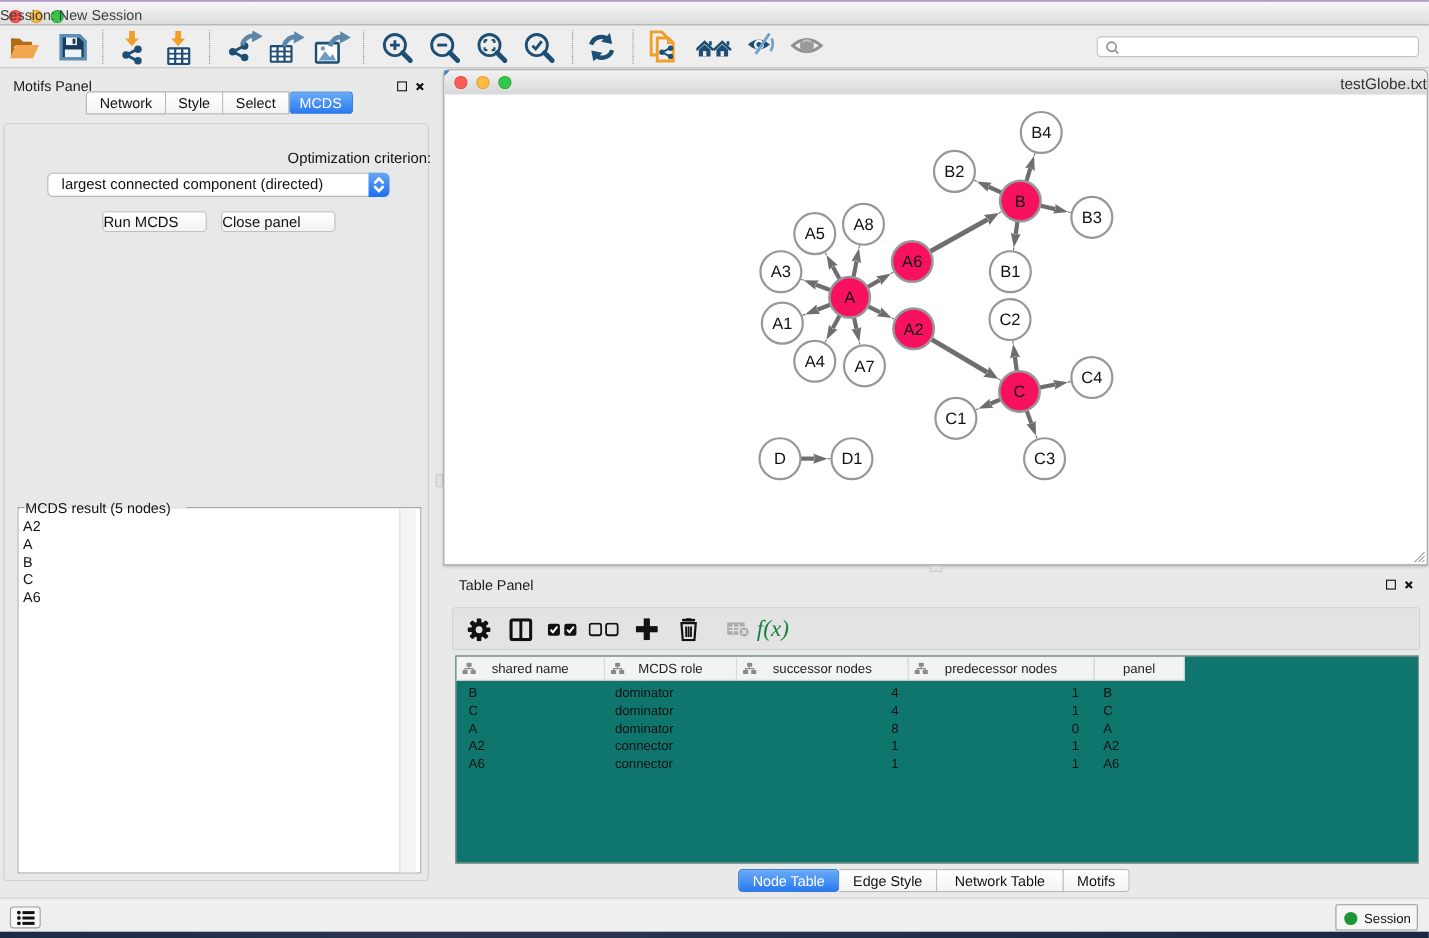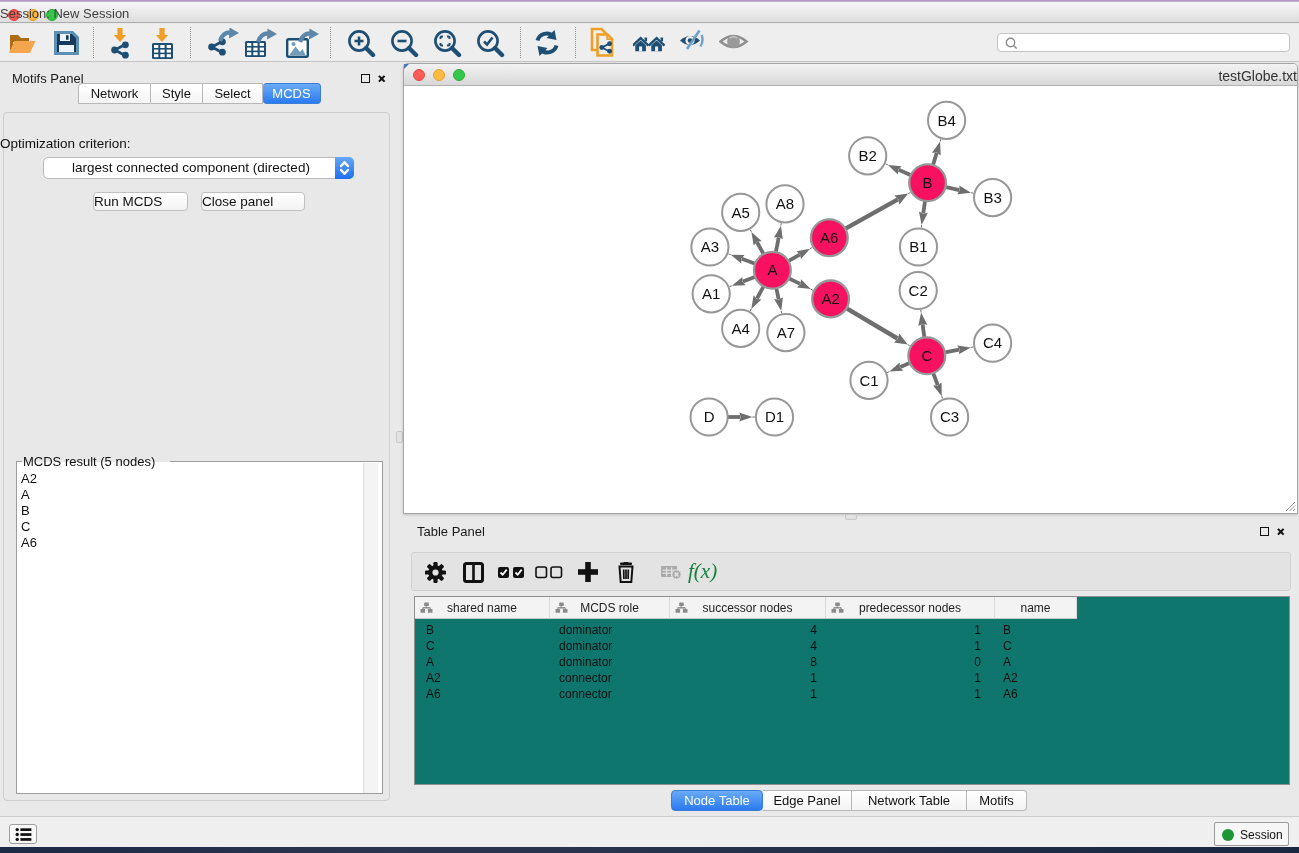--- a/index.html
+++ b/index.html
@@ -23,22 +23,22 @@
 .winbtn{top:74px;width:9px;height:9px}
 #cpFloat,#tpFloat{border-width:1px !important}
 #cpFloat{left:361px;border:1.5px solid #111}
 .tabs{height:21px;display:flex}
 .tab{height:21px;border:1px solid #b7b7b7;border-left:none;background:linear-gradient(#ffffff,#f4f4f4);font-size:13px;color:#111;text-align:center;line-height:20px}
 .tab.first{border-left:1px solid #b7b7b7;border-radius:4px 0 0 0}
 .tab.last{border-radius:0 4px 0 0}
 .tab.sel{background:linear-gradient(#6aabf7,#2a7af0);color:#fff;border-color:#3a7fd6;border-radius:4px}
 #cpTabs{left:78px;top:83px}
 #cpPanel{left:3px;top:112px;width:387px;height:689px;background:#e8e8e8;border:1px solid #cecece;border-radius:4px}
-#optLabel{left:0;top:136px;width:392px;text-align:left;font-size:13.5px;color:#111}
-#combo{left:43px;top:157px;width:311px;height:22px;background:#fff;border:1px solid #b9b9b9;border-radius:5px;font-size:13.5px;color:#111;line-height:20px;padding-left:28px}
+#optLabel{left:0;top:136px;width:392px;text-align:right;font-size:13.5px;color:#111}
+#combo{left:43px;top:157px;width:311px;height:22px;background:#fff;border:1px solid #b9b9b9;border-radius:5px;font-size:13.5px;color:#111;line-height:20px;padding-left:12px}
 #comboBtn{right:-1px;top:-1px;width:19px;height:22px;border-radius:0 5px 5px 0;background:linear-gradient(#66a7f8,#1e6ef0)}
 .btn{height:19px;background:linear-gradient(#ffffff,#f3f3f3);border:1px solid #c0c0c0;border-radius:4px;font-size:13.5px;color:#111;line-height:17px}
 #runBtn{left:93px;top:192px;width:95px}
 #closeBtn{left:201px;top:192px;width:104px}
 #fieldset{left:16px;top:461px;width:367px;height:333px;border:1px solid #9d9d9d;background:#fff}
 #legend{left:23px;top:454px;font-size:13px;color:#111}#legendGap{left:22px;top:461px;width:148px;height:1px;background:#e8e8e8}
 #mcdsList{left:17px;top:463px;width:365px;height:330px;background:#fff;font-size:13px;color:#111}
 #mcdsList{padding-top:8px}#mcdsList div{height:16px;line-height:16px;padding-left:4px}
 #mcdsSB{left:363px;top:463px;width:15px;height:330px;background:#f4f4f4;border-left:1px solid #dedede}
 
@@ -490,21 +490,21 @@
           <g fill="#8a8a8a">
             <rect x="4.2" y="0.5" width="4.6" height="3.6" rx="0.6"></rect>
             <rect x="0.5" y="7" width="4.6" height="3.8" rx="0.6"></rect>
             <rect x="7.9" y="7" width="4.6" height="3.8" rx="0.6"></rect>
             <path d="M6.2 4v2M2.8 7V5.8h7.4V7M2.8 5.8h7.4" stroke="#8a8a8a" stroke-width="1" fill="none"></path>
           </g>
         </svg>
         <div class="abs hlabel">predecessor nodes</div>
       </div>
       <div class="abs hcell" style="left:580px;width:82px">
-        <div class="abs hlabel">name</div>
+        <div class="abs hlabel">panel</div>
       </div>
       <div class="abs tcell" style="left:11px;top:25px">B</div>
       <div class="abs tcell" style="left:144px;top:25px">dominator</div>
       <div class="abs tcell" style="left:255px;top:25px;width:147px;text-align:right">4</div>
       <div class="abs tcell" style="left:411px;top:25px;width:155px;text-align:right">1</div>
       <div class="abs tcell" style="left:588px;top:25px">B</div>
       <div class="abs tcell" style="left:11px;top:41px">C</div>
       <div class="abs tcell" style="left:144px;top:41px">dominator</div>
       <div class="abs tcell" style="left:255px;top:41px;width:147px;text-align:right">4</div>
       <div class="abs tcell" style="left:411px;top:41px;width:155px;text-align:right">1</div>
@@ -520,21 +520,21 @@
       <div class="abs tcell" style="left:411px;top:73px;width:155px;text-align:right">1</div>
       <div class="abs tcell" style="left:588px;top:73px">A2</div>
       <div class="abs tcell" style="left:11px;top:89px">A6</div>
       <div class="abs tcell" style="left:144px;top:89px">connector</div>
       <div class="abs tcell" style="left:255px;top:89px;width:147px;text-align:right">1</div>
       <div class="abs tcell" style="left:411px;top:89px;width:155px;text-align:right">1</div>
       <div class="abs tcell" style="left:588px;top:89px">A6</div>
     </div>
     <div class="abs tabs" id="btmTabs">
       <div class="tab first sel btab" style="width:92px;border-radius:4px">Node Table</div>
-      <div class="tab btab" style="width:89px">Edge Panel</div>
+      <div class="tab btab" style="width:89px">Edge Style</div>
       <div class="tab btab" style="width:115px">Network Table</div>
       <div class="tab last btab" style="width:60px;border-radius:0 4px 4px 0">Motifs</div>
     </div>
     <div class="abs" id="statusSep"></div>
     <div class="abs" id="statusbar"></div>
     <div class="abs" id="listBtn">
       <svg class="abs" style="left:5px;top:2px" width="17" height="15" viewBox="0 0 17 15">
         <g fill="#111">
           <circle cx="2.2" cy="2.6" r="1.7"></circle>
           <circle cx="2.2" cy="7.5" r="1.7"></circle>

